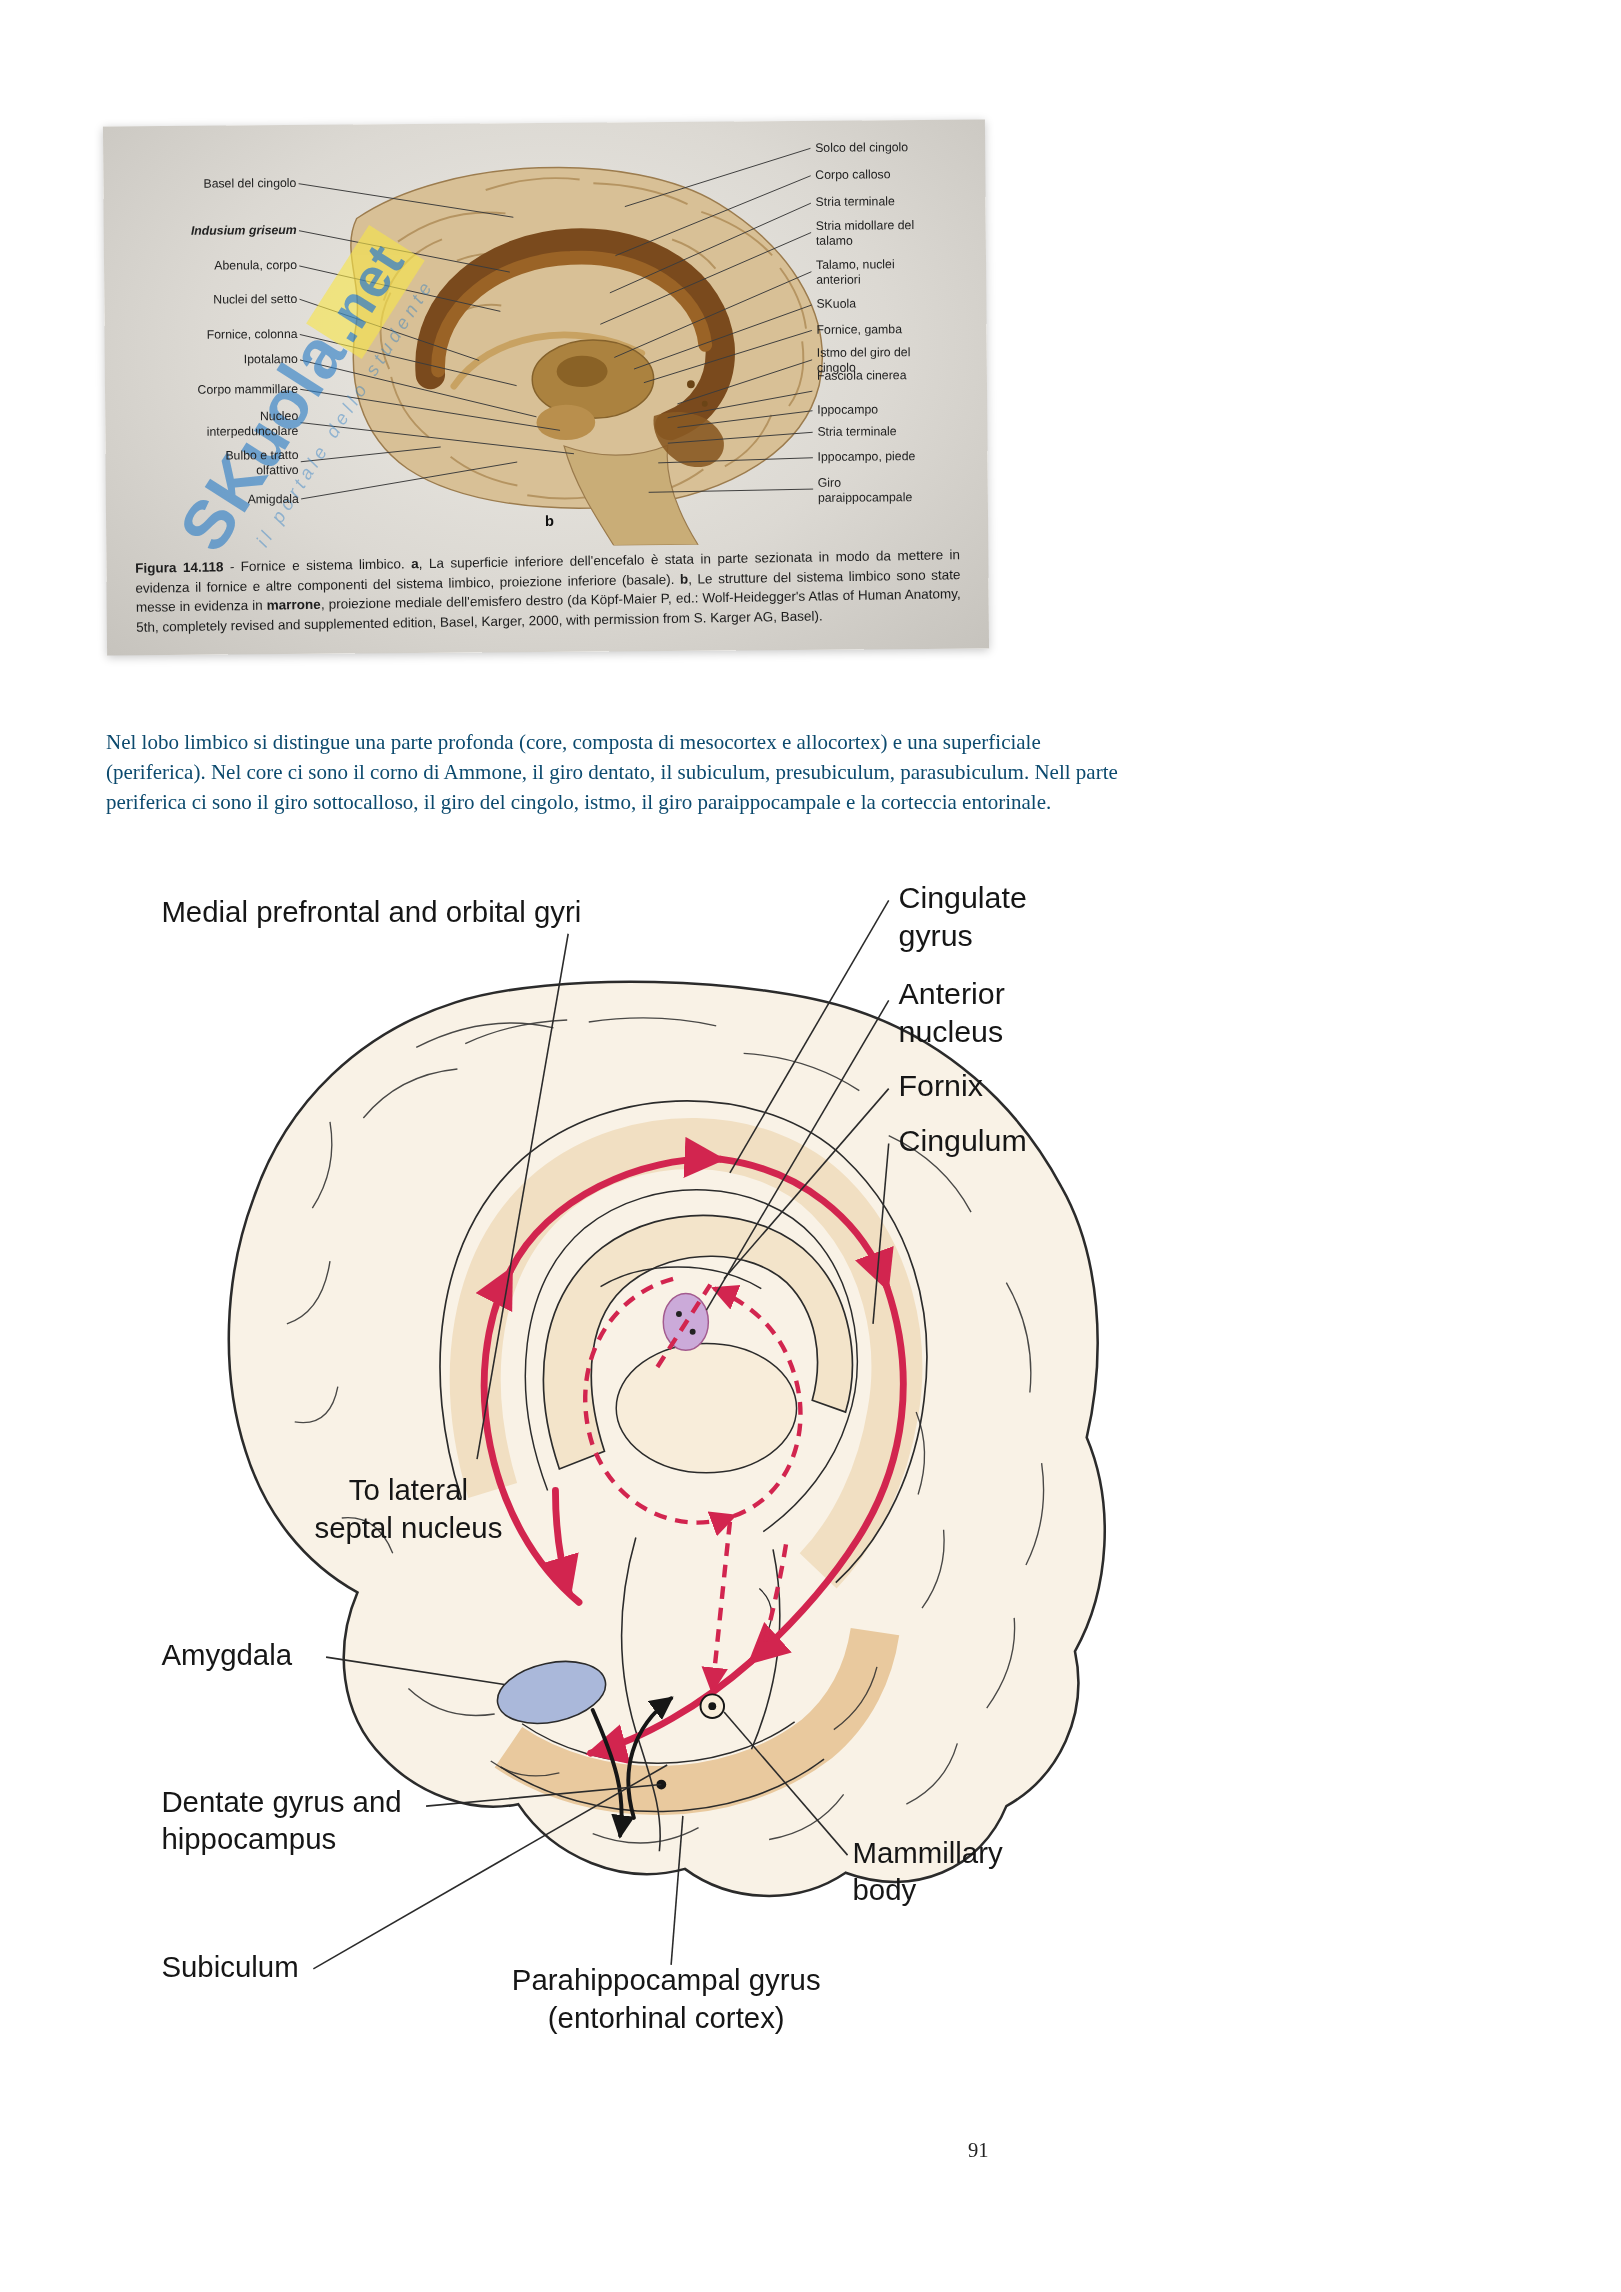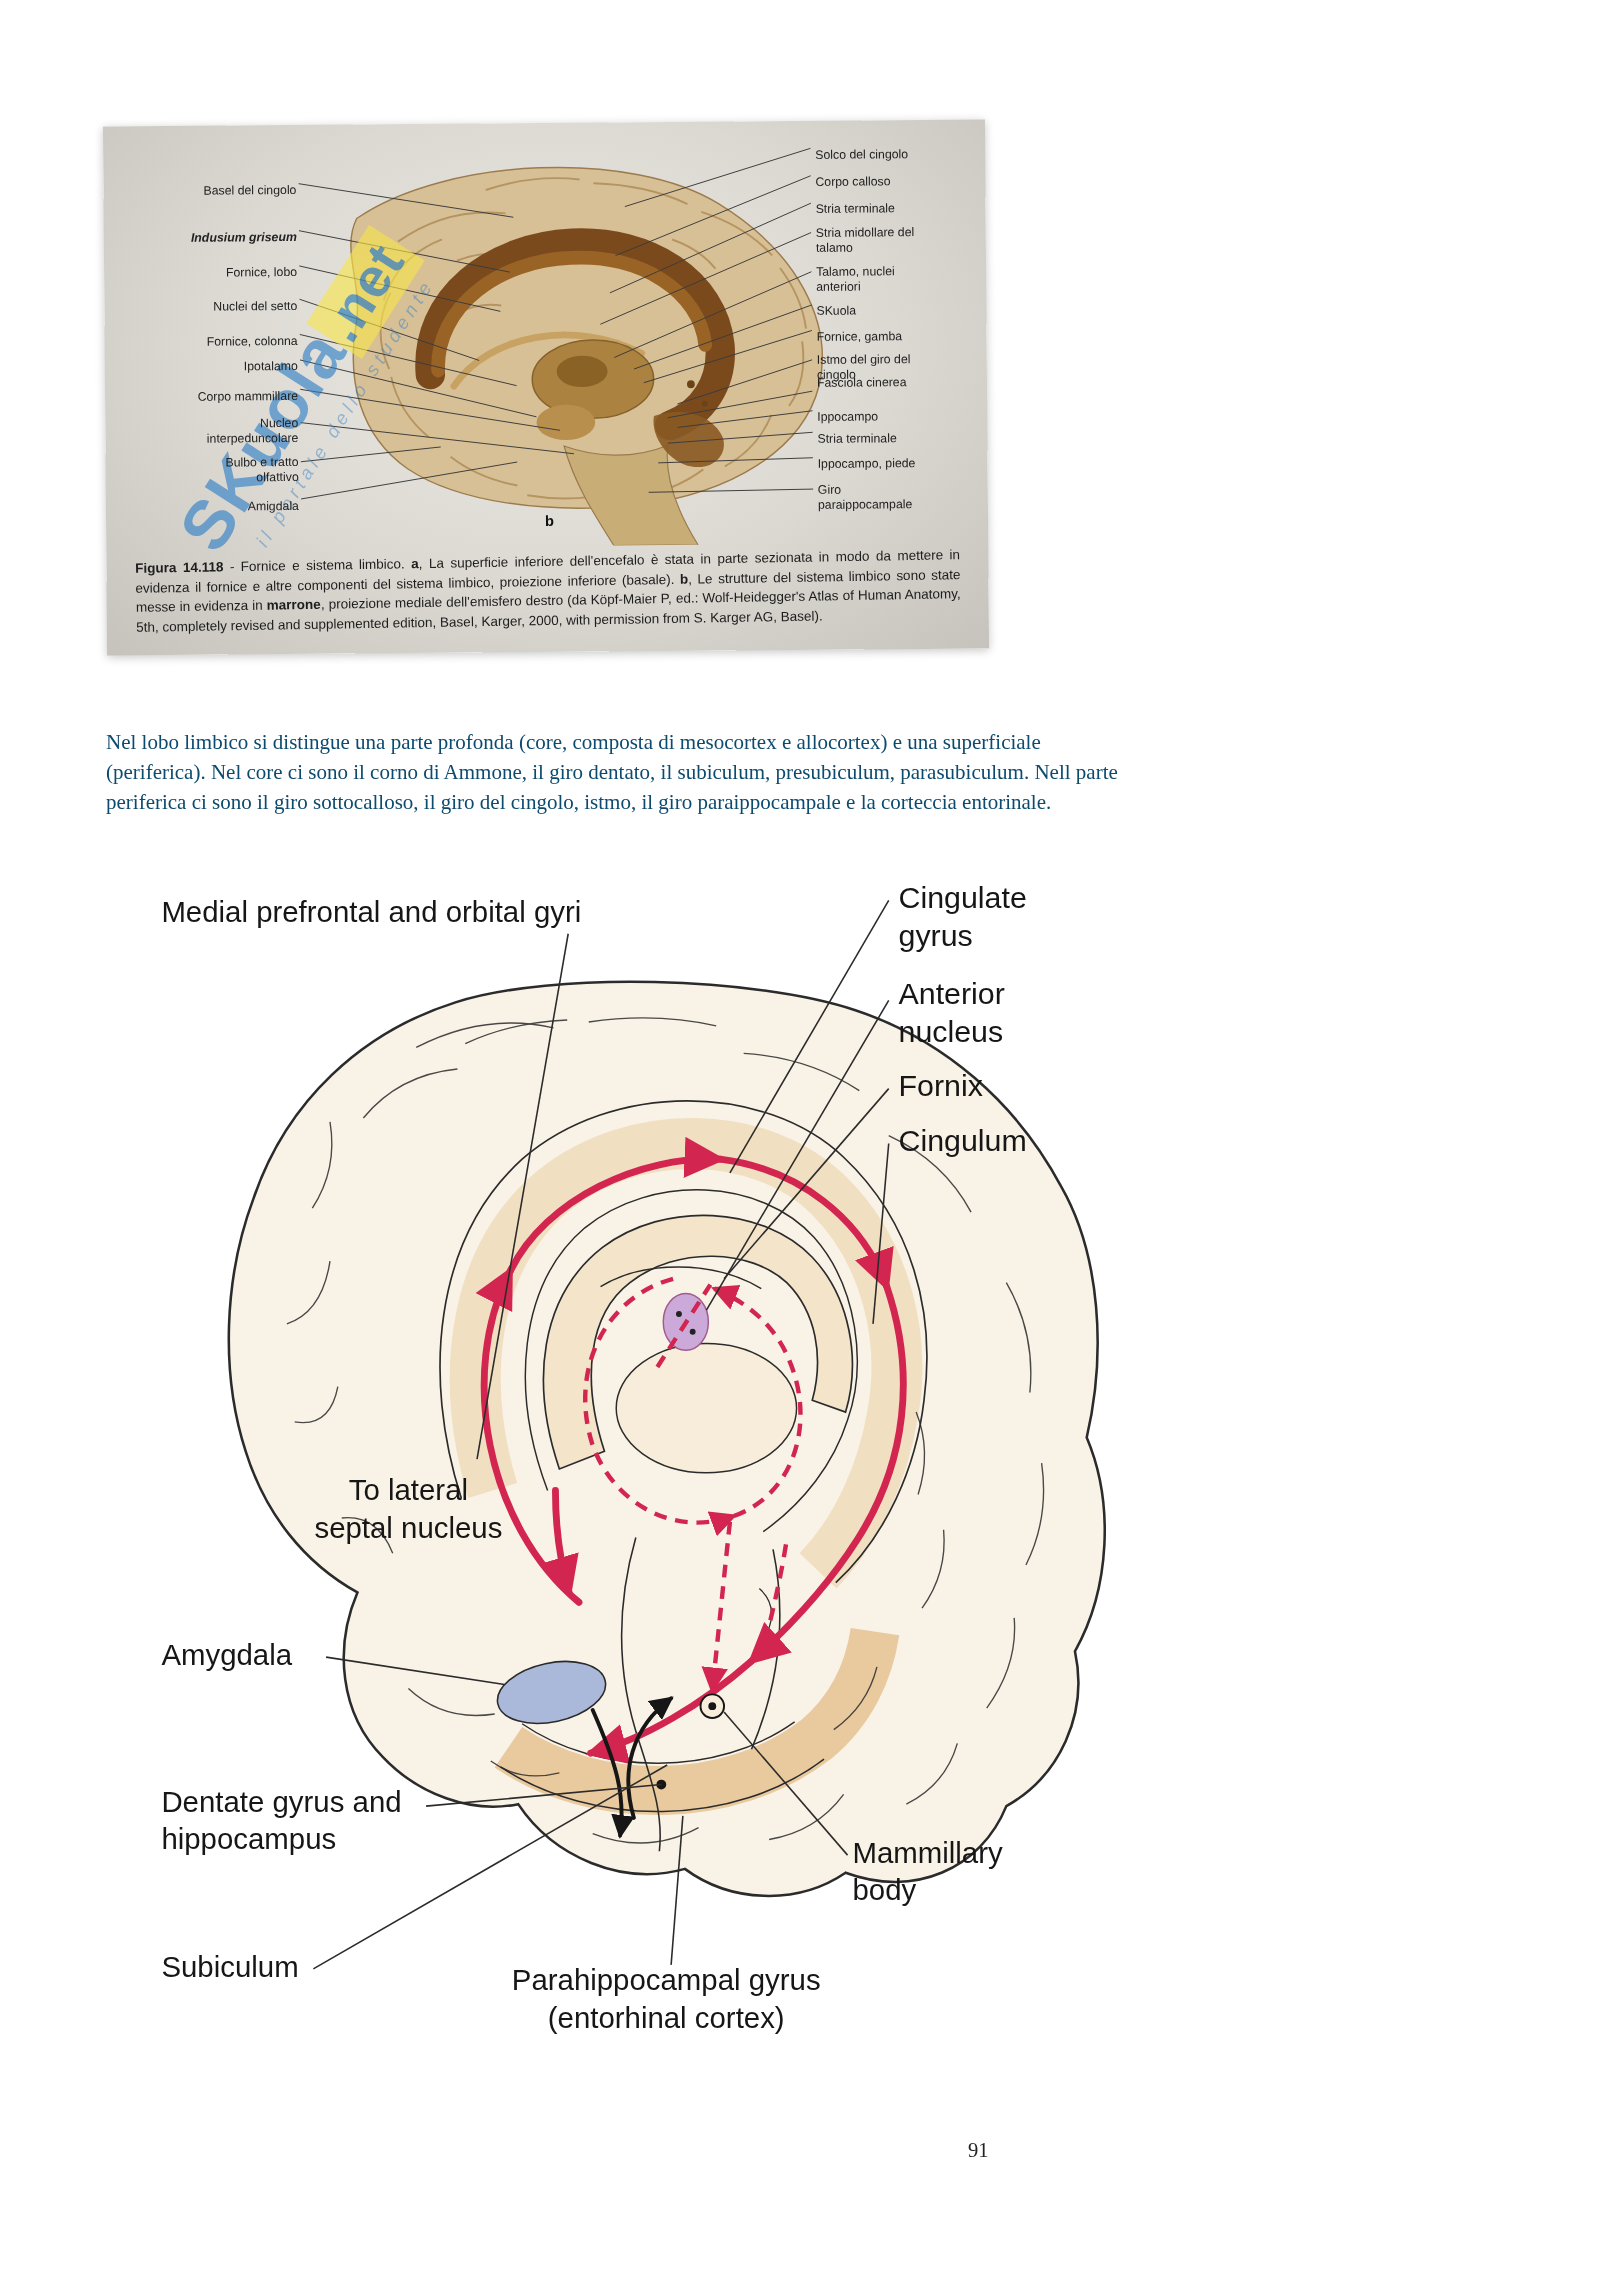--- a/index.html
+++ b/index.html
@@ -5,21 +5,21 @@
   html,body{margin:0;padding:0;background:#ffffff;}
   .page{position:relative;width:1621px;height:2293px;background:#ffffff;overflow:hidden;
         font-family:"Liberation Sans",sans-serif;}
 
   
   .scan{position:absolute;left:105px;top:123px;width:882px;height:529px;
         transform:rotate(-0.45deg);
         background:radial-gradient(ellipse at 50% 42%, #eceae4 0%, #dcd9d3 55%, #c6c3bd 100%);
         box-shadow:0 2px 9.8px rgba(0,0,0,.22);overflow:hidden;}
   .scan svg{position:absolute;left:0;top:0;}
-  .lbl{position:absolute;font-size:12.3px;color:#222;line-height:1.18;margin-top:7px;}
+  .lbl{position:absolute;font-size:12.3px;color:#222;line-height:1.18;}
   .lbl-l{width:147px;left:46px;text-align:right;}
   .lbl-r{width:129px;left:712px;text-align:left;}
   .it{font-style:italic;font-weight:bold;}
   .panel-b{position:absolute;left:439px;top:390px;font-weight:bold;font-size:14.7px;color:#111;}
   .caption{position:absolute;left:29px;top:429px;width:825px;font-size:13.5px;line-height:1.45;
            color:#1d1d1d;text-align:justify;transform:rotate(-0.5deg);}
   .caption .bold{font-weight:bold;}
 
   
   .wm{position:absolute;left:7.8px;top:5.9px;width:470px;height:421px;opacity:.8;pointer-events:none;}
@@ -118,21 +118,21 @@
 
     <div class="wm">
       <div class="wm-inner">
         <div class="wm-text"><span>SKuola</span><span class="wm-net">.net</span></div>
         <div class="wm-tagline">il portale dello studente</div>
       </div>
     </div>
 
     <div class="lbl lbl-l" style="top:51px">Basel del cingolo</div>
     <div class="lbl lbl-l it" style="top:98px">Indusium griseum</div>
-    <div class="lbl lbl-l" style="top:133px">Fornice, lobo</div>
+    <div class="lbl lbl-l" style="top:133px">Abenula, corpo</div>
     <div class="lbl lbl-l" style="top:167px">Nuclei del setto</div>
     <div class="lbl lbl-l" style="top:202px">Fornice, colonna</div>
     <div class="lbl lbl-l" style="top:227px">Ipotalamo</div>
     <div class="lbl lbl-l" style="top:257px">Corpo mammillare</div>
     <div class="lbl lbl-l" style="top:284px;width:118px;left:75px">Nucleo interpeduncolare</div>
     <div class="lbl lbl-l" style="top:323px;width:108px;left:85px">Bulbo e tratto olfattivo</div>
     <div class="lbl lbl-l" style="top:367px">Amigdala</div>
 
     <div class="lbl lbl-r" style="top:19.6px">Solco del cingolo</div>
     <div class="lbl lbl-r" style="top:47px">Corpo calloso</div>

